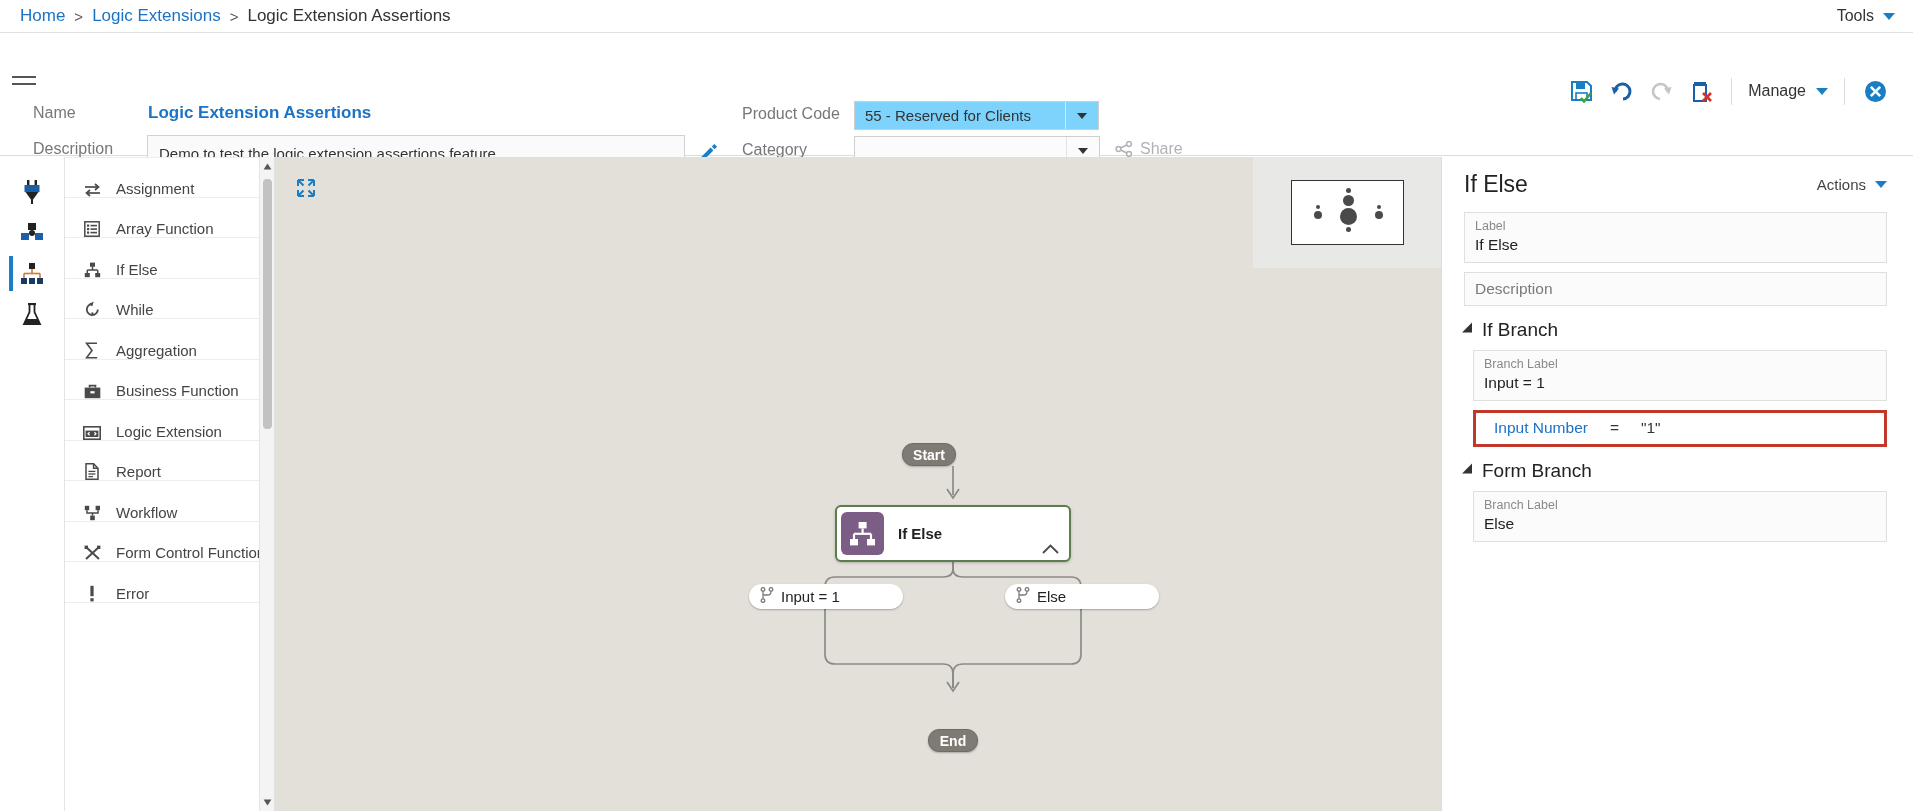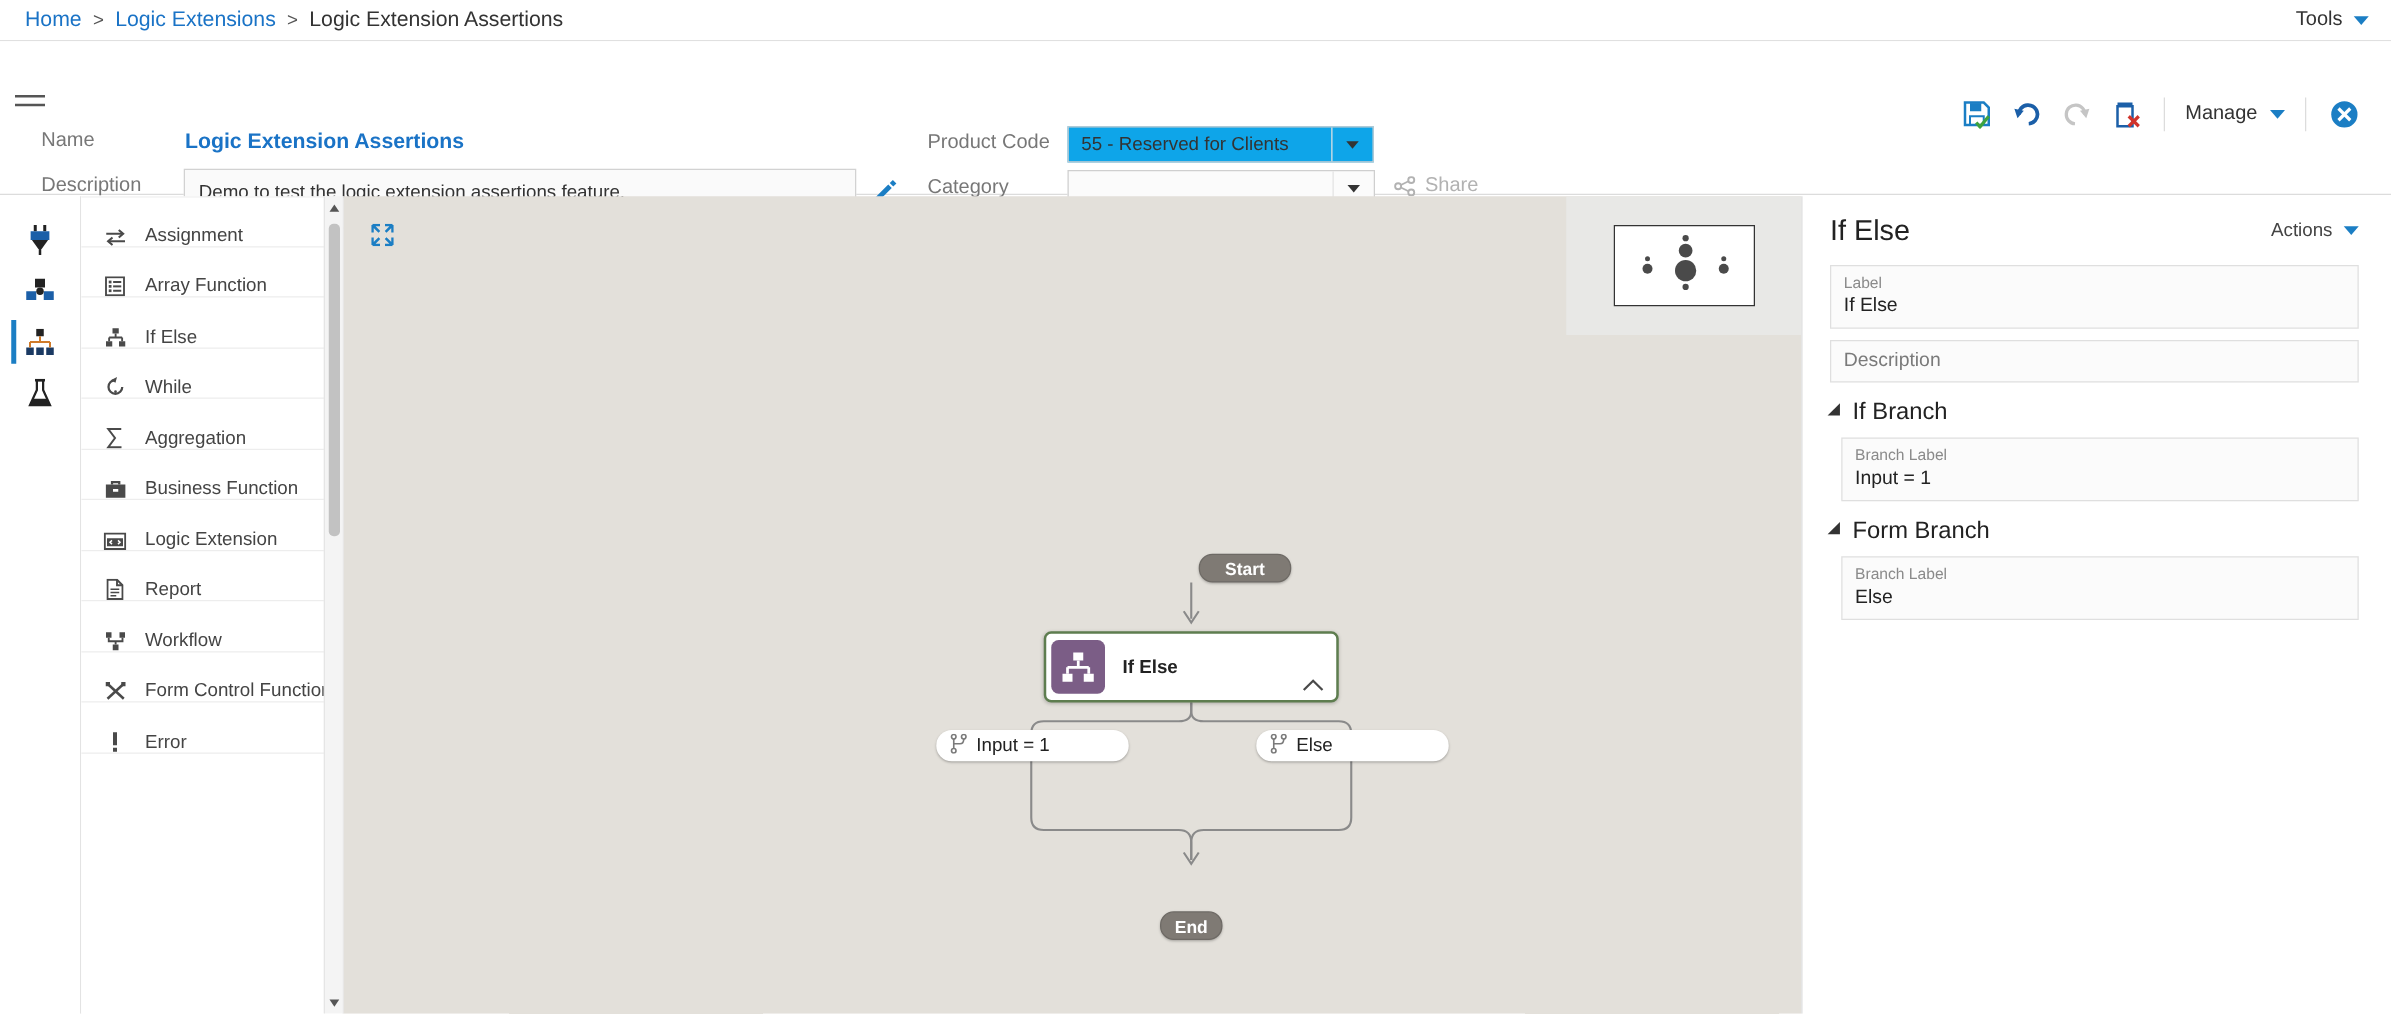--- a/index.html
+++ b/index.html
@@ -66,21 +66,21 @@
     padding: 9px 11px;
   }
   .edit-pencil {
     position: absolute; left: 697px; top: 108px;
     width: 22px; height: 22px; cursor: pointer;
   }
   .pc-lbl { position: absolute; left: 742px; top: 72px; }
   .cat-lbl { position: absolute; left: 742px; top: 108px; }
   .sel {
     position: absolute;
-    height: 29px; border: 1px solid #cfcfcf; background: #0ea5e9;
+    height: 29px; border: 1px solid #cfcfcf; background: #7dd3fc;
     font-size: 15px; color: #333;
     display: flex; align-items: center;
     padding-left: 10px; cursor: pointer;
   }
   .sel .arrow-wrap {
     position: absolute; right: 0; top: 0; bottom: 0; width: 33px;
     display: flex; align-items: center; justify-content: center;
     border-left: 1px solid #e4e4e4;
   }
   .sel-pc { left: 854px; top: 68px; width: 245px; }
@@ -178,21 +178,21 @@
 
   .node-start, .node-end {
     position: absolute; background: #7f7a74;
     border-radius: 11px; color: #fff;
     font-size: 14px; font-weight: bold;
     display: flex; align-items: center; justify-content: center;
     border: 1px solid #6e6a65;
     box-shadow: 0 1px 2px rgba(0,0,0,.25);
     cursor: pointer;
   }
-  .node-start { left: 684px; top: 286px; width: 74px; height: 23px; }
+  .node-start { left: 627px; top: 286px; width: 54px; height: 23px; }
   .node-end   { left: 653px; top: 572px; width: 50px; height: 23px; }
 
   .node-ifelse {
     position: absolute; left: 560px; top: 348px;
     width: 236px; height: 57px;
     background: #fff; border: 2px solid #5e7d4f;
     border-radius: 6px;
     display: flex; align-items: center;
     box-shadow: 0 1px 3px rgba(0,0,0,.2);
     cursor: pointer;
@@ -686,20 +686,25 @@
         <span>If Branch</span>
       </div>
 
       <div class="sec-body">
         <div class="fld">
           <div class="k">Branch Label</div>
           <div class="v">Input = 1</div>
         </div>
 
 
+        <div class="crit-box">
+          <span class="crit-field">Input Number</span>
+          <span class="crit-op">=</span>
+          <span class="crit-val">"1"</span>
+        </div>
       </div>
 
       <div class="sec-head">
         <span class="tri-dn"></span>
         <span>Form Branch</span>
       </div>
 
       <div class="sec-body">
         <div class="fld">
           <div class="k">Branch Label</div>

